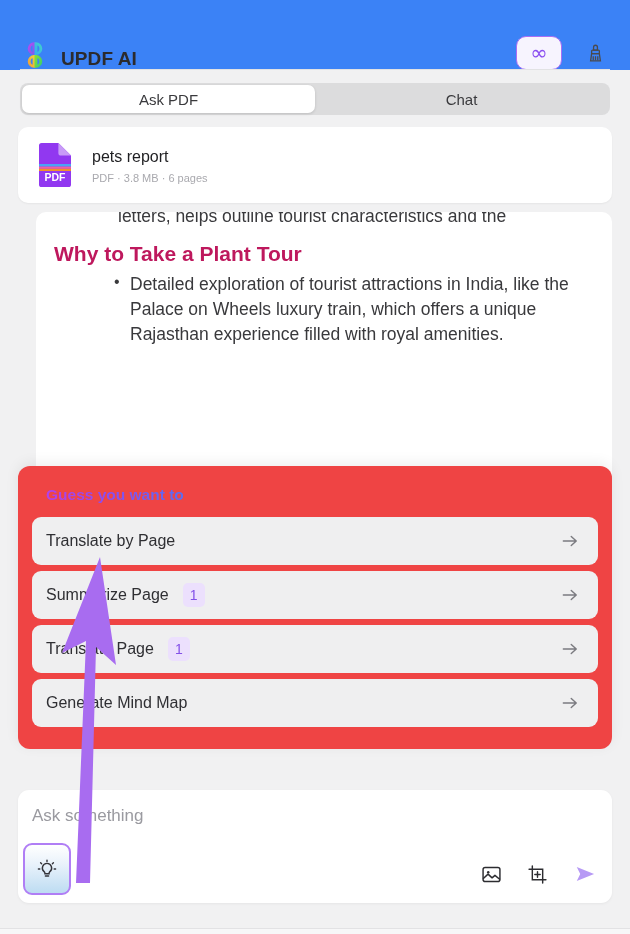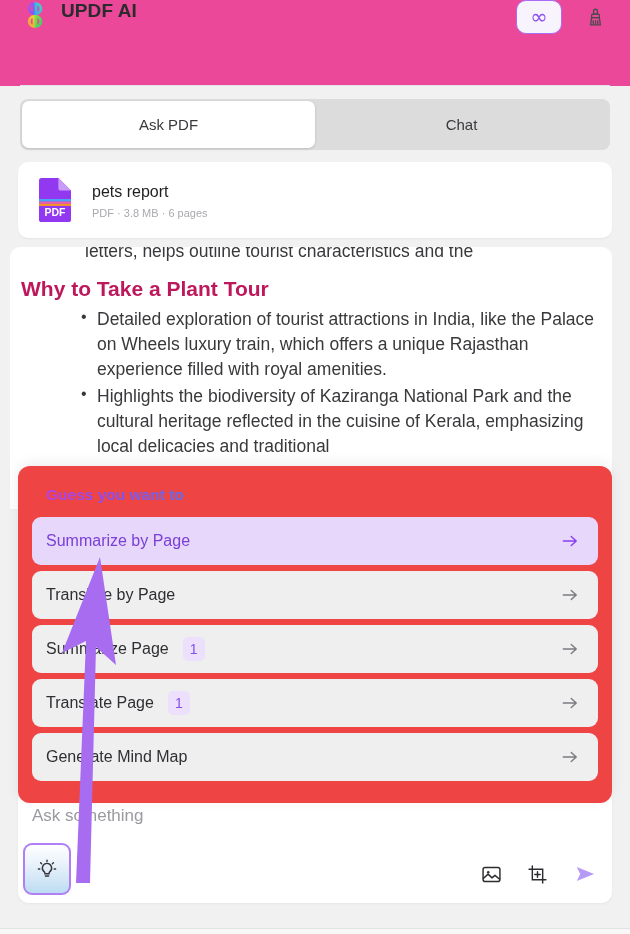--- a/index.html
+++ b/index.html
@@ -12,25 +12,25 @@
 
   body {
     font-family: "Liberation Sans", sans-serif;
     background: #f1f1f2;
     position: relative;
     -webkit-font-smoothing: antialiased;
   }
 
   
   .header {
-    height: 86px;
-    display: flex;
-    align-items: flex-start;
+    height: 70px;
+    display: flex;
+    align-items: flex-end;
     padding: 0 18px 0 20px;
-    background: #ec4899;
+    background: #3b82f6;
     position: relative;
   }
   .header::after {
     content: "";
     position: absolute;
     left: 20px; right: 20px; bottom: 0;
     height: 1px;
     background: #e2e2e4;
   }
 
@@ -69,21 +69,21 @@
     margin-left: 16px;
     display: flex;
     align-items: center;
     justify-content: center;
     cursor: pointer;
   }
 
   
   .tabbar {
     margin: 13px 20px 0 20px;
-    height: 51px;
+    height: 32px;
     background: #dcdcdd;
     border-radius: 8px;
     display: flex;
     padding: 2px;
   }
   .tab {
     flex: 1 1 0;
     display: flex;
     align-items: center;
     justify-content: center;
@@ -116,26 +116,26 @@
     line-height: 1.25;
   }
   .file-sub {
     font-size: 11px;
     color: #a9a9ae;
     margin-top: 5px;
   }
 
   
   .doc-area {
-    margin: 9px 18px 0 10px;
+    margin: 9px 18px 0 36px;
     background: #ffffff;
     border-radius: 10px 10px 0 0;
     height: 262px;
     overflow: hidden;
-    padding: 0 11px;
+    padding: 0 18px;
     position: relative;
   }
   .doc-inner {
     margin-top: -8px;
     color: #2e2e31;
   }
   .doc-line {
     font-size: 17.5px;
     line-height: 1.42;
     padding-left: 64px;
@@ -351,37 +351,27 @@
     <div class="file-sub">PDF · 3.8 MB · 6 pages</div>
   </div>
 </div>
 
 <div class="doc-area">
   <div class="doc-inner">
     <div class="doc-line">letters, helps outline tourist characteristics and the</div>
     <div class="doc-heading">Why to Take a Plant Tour</div>
     <ul class="doc-ul">
       <li class="doc-li">Detailed exploration of tourist attractions in India, like the Palace on Wheels luxury train, which offers a unique Rajasthan experience filled with royal amenities.</li>
-      <li class="doc-li">Highlights the biodiversity of Kaziranga National Park and the cultural heritage reflected in the cuisine of Kerala, emphasizing local delicacies and traditional</li>
     </ul>
   </div>
 </div>
 
 <div class="suggest-panel">
   <div class="suggest-title">Guess you want to</div>
 
-  <div class="suggest-row highlight">
-    <span class="suggest-label">Summarize by Page</span>
-    <span class="row-spacer"></span>
-    <span class="row-arrow">
-      <svg viewBox="0 0 24 24" width="20" height="20" fill="none" stroke="currentColor" stroke-width="1.7" stroke-linecap="round" stroke-linejoin="round">
-        <path d="M4 12h15M13.5 6.5 19.5 12l-6 5.5"></path>
-      </svg>
-    </span>
-  </div>
 
   <div class="suggest-row alt">
     <span class="suggest-label">Translate by Page</span>
     <span class="row-spacer"></span>
     <span class="row-arrow">
       <svg viewBox="0 0 24 24" width="20" height="20" fill="none" stroke="currentColor" stroke-width="1.7" stroke-linecap="round" stroke-linejoin="round">
         <path d="M4 12h15M13.5 6.5 19.5 12l-6 5.5"></path>
       </svg>
     </span>
   </div>

